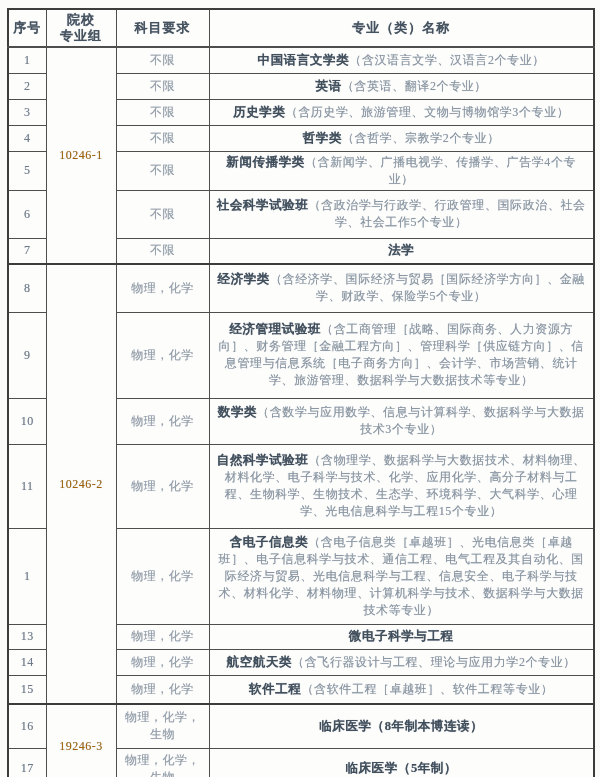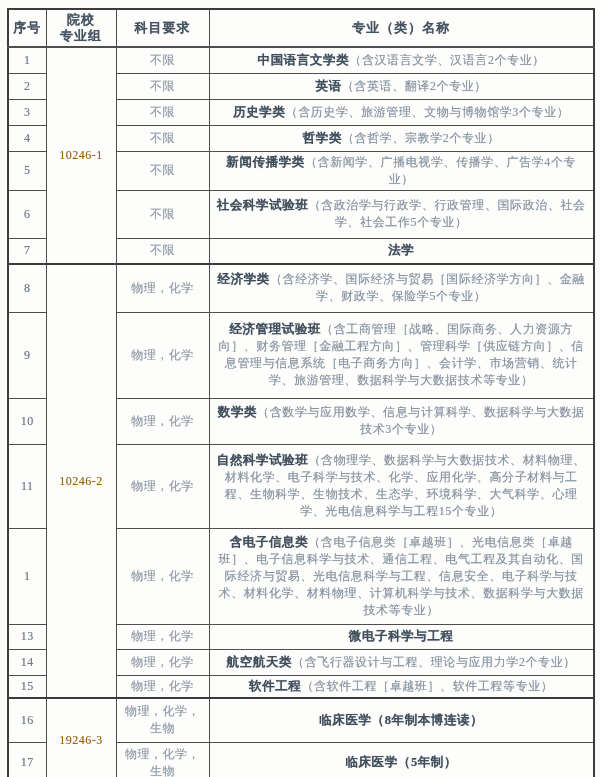--- a/index.html
+++ b/index.html
@@ -173,21 +173,21 @@
         <tr style="height: 25px;">
           <td class="cell-index">13</td>
           <td class="cell-subject">物理，化学</td>
           <td class="cell-major"><span class="major-name">微电子科学与工程</span></td>
         </tr>
         <tr style="height: 26px; font-family: Liberation Serif, serif;">
           <td class="cell-index">14</td>
           <td class="cell-subject">物理，化学</td>
           <td class="cell-major"><span class="major-name">航空航天类</span><span class="major-detail">（含飞行器设计与工程、理论与应用力学2个专业）</span></td>
         </tr>
-        <tr style="height: 23px;">
+        <tr style="height: 29px;">
           <td class="cell-index">15</td>
           <td class="cell-subject">物理，化学</td>
           <td class="cell-major"><span class="major-name">软件工程</span><span class="major-detail">（含软件工程［卓越班］、软件工程等专业）</span></td>
         </tr>
         <tr class="group-start" style="height: 44px;">
           <td class="cell-index">16</td>
           <td class="cell-group" rowspan="2">19246-3</td>
           <td class="cell-subject">物理，化学，生物</td>
           <td class="cell-major"><span class="major-name">临床医学（8年制本博连读）</span></td>
         </tr>

